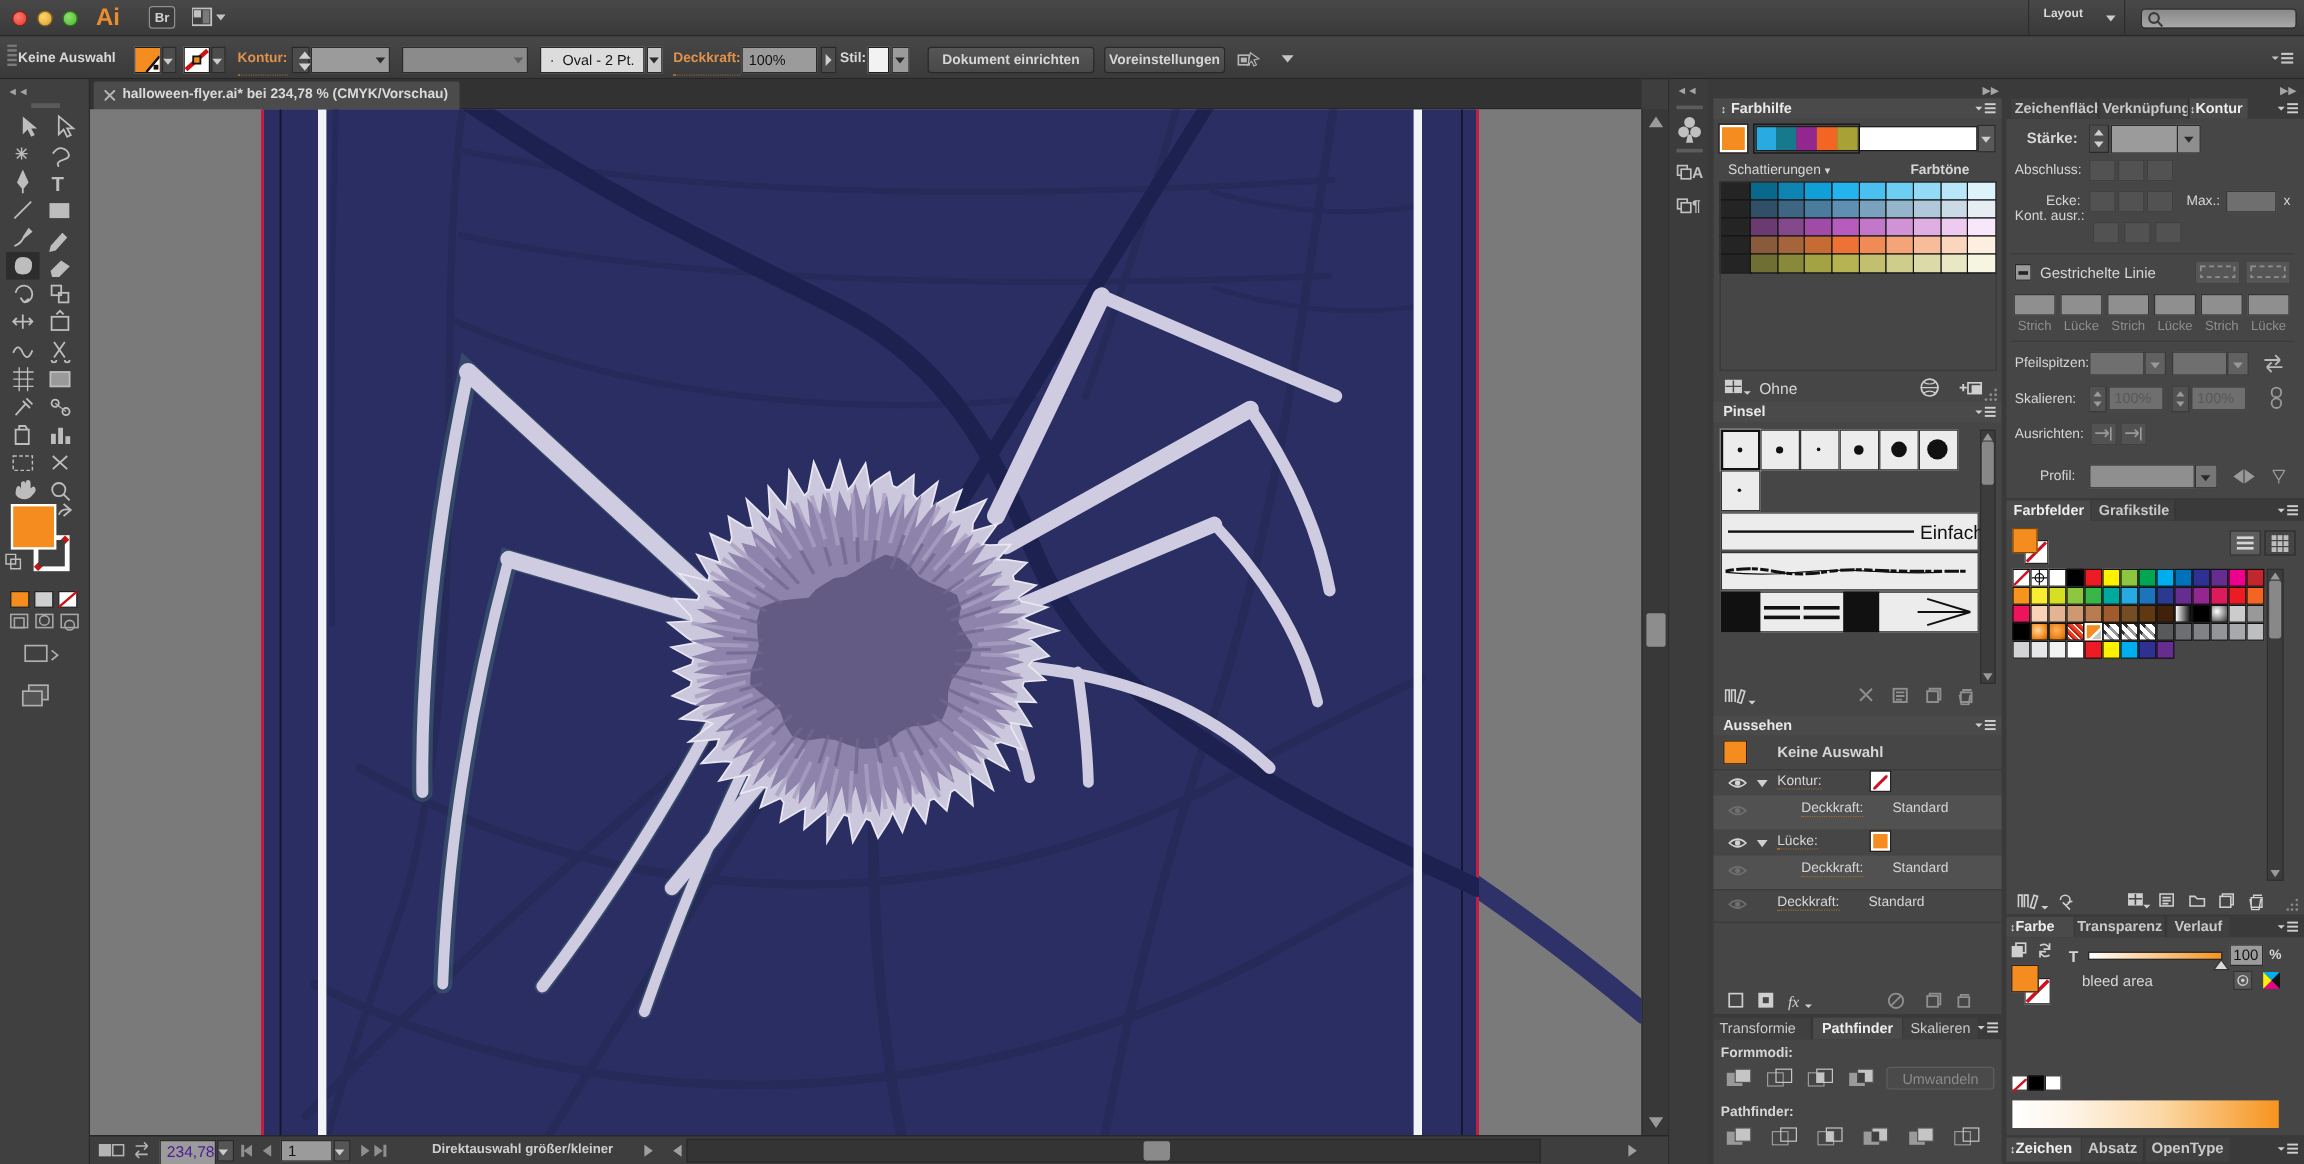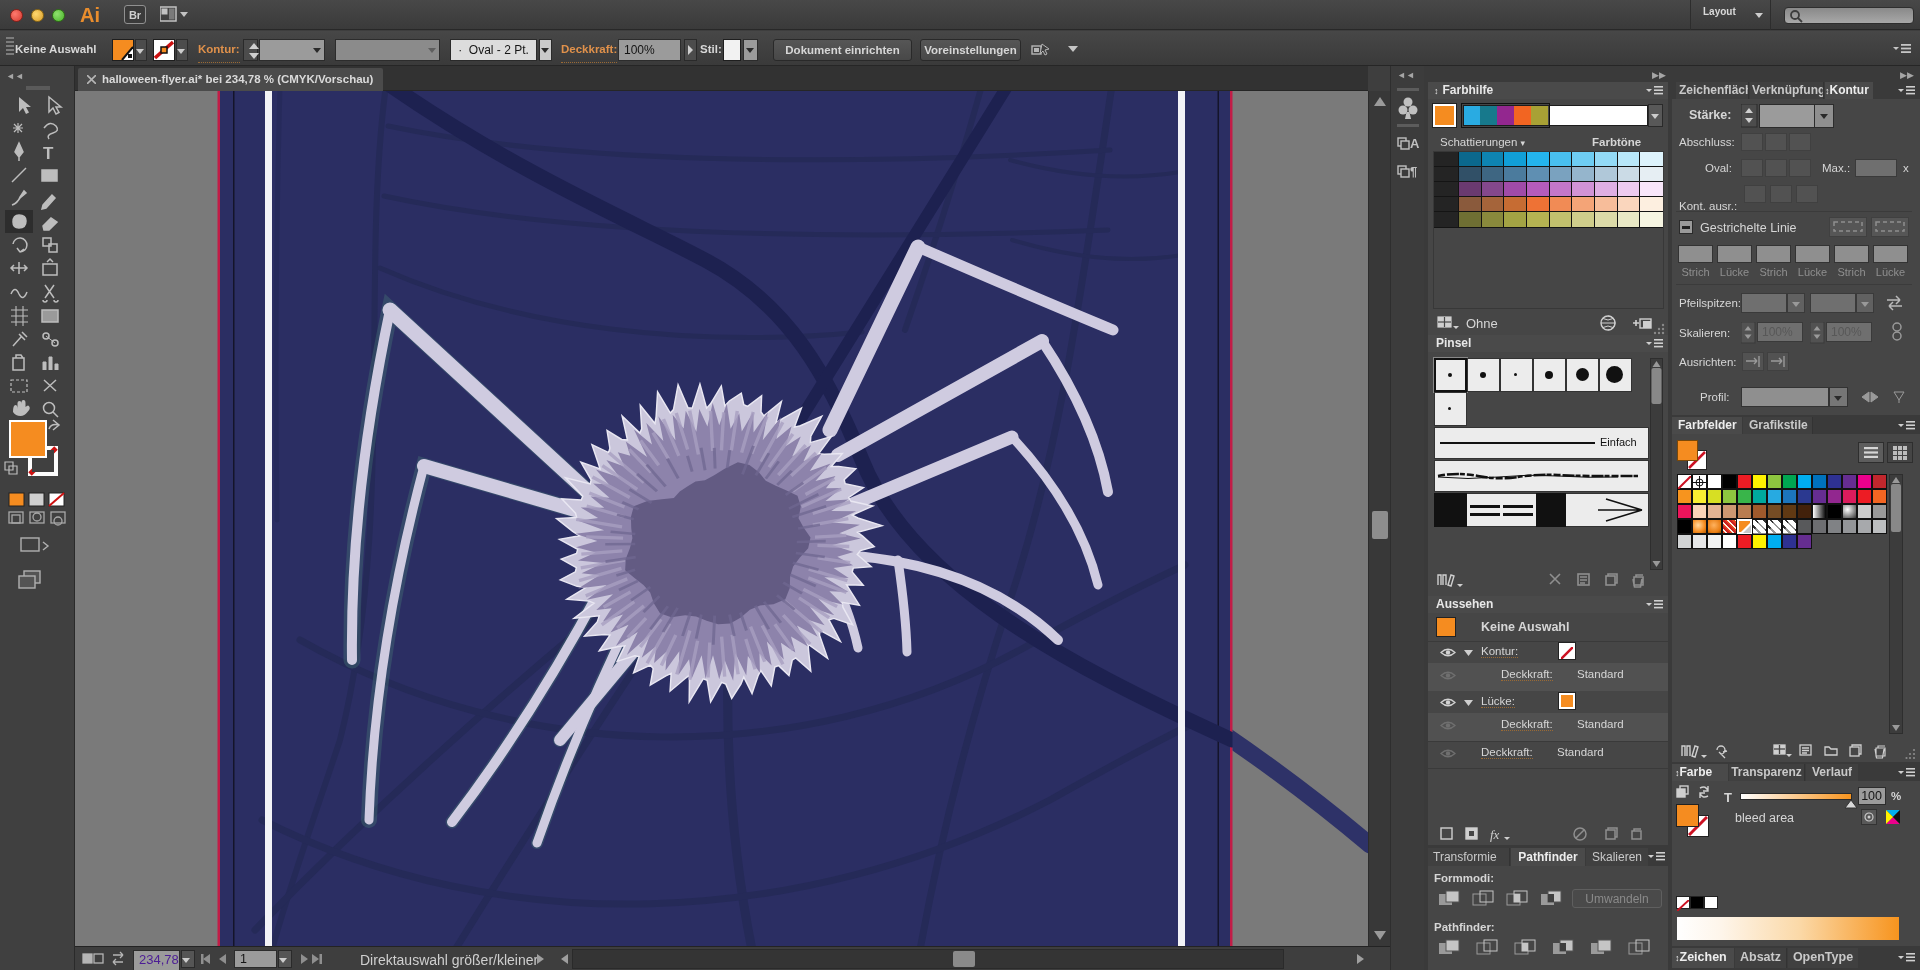--- a/index.html
+++ b/index.html
@@ -329,21 +329,21 @@
   <div class="abs" style="left:203px;top:3px;width:14px;height:18px;background:#555;border:1px solid #2a2a2a">
       <div class="ddarw" style="top:7px;right:4px;border-top-color:#ccc"></div>
     </div>
   <svg class="abs" style="left:225px;top:6px" width="56" height="12">
       <g fill="#8f8f8f">
         <path d="M1,1 v10 l7,-5z"></path>
         <path d="M12,1 v10 l7,-5z"></path>
         <rect x="19.5" y="1" width="2.5" height="10"></rect>
       </g>
     </svg>
-  <div class="abs" style="left:285px;top:5px;font-size:14px;font-weight:normal;color:#cfcfcf">Direktauswahl größer/kleiner</div>
+  <div class="abs" style="left:285px;top:5px;font-size:11px;font-weight:bold;color:#cfcfcf">Direktauswahl größer/kleiner</div>
   <svg class="abs" style="left:461px;top:6px" width="40" height="12">
       <path d="M1,1 v10 l7,-5z" fill="#9f9f9f"></path>
       <path d="M32,1 v10 l-7,-5z" fill="#9f9f9f"></path>
     </svg>
   <div class="abs" style="left:497px;top:2px;width:712px;height:20px;background:#343434;border:1px solid #2a2a2a"></div>
   <div class="abs" style="left:878px;top:4px;width:22px;height:16px;background:#8a8a8a;border-radius:2px"></div>
   <svg class="abs" style="left:1281px;top:6px" width="20" height="12">
       <path d="M1,1 v10 l7,-5z" fill="#9f9f9f"></path>
     </svg>
 </div>
@@ -494,21 +494,21 @@
 <div class="abs" style="left:109px;top:292px;width:33px;height:34px;background:#ececec;border:1px solid #333;"></div>
 <div class="abs" style="left:121px;top:305px;width:8px;height:8px;border-radius:50%;background:#111"></div>
 <div class="abs" style="left:142px;top:292px;width:33px;height:34px;background:#ececec;border:1px solid #333;"></div>
 <div class="abs" style="left:151.5px;top:302px;width:13px;height:13px;border-radius:50%;background:#111"></div>
 <div class="abs" style="left:175px;top:292px;width:33px;height:34px;background:#ececec;border:1px solid #333;"></div>
 <div class="abs" style="left:182px;top:300px;width:17px;height:17px;border-radius:50%;background:#111"></div>
 <div class="abs" style="left:10px;top:326px;width:33px;height:34px;background:#ececec;border:1px solid #333"></div>
 <div class="abs" style="left:24px;top:341px;width:3px;height:3px;border-radius:50%;background:#111"></div>
 <div class="abs" style="left:10px;top:361px;width:215px;height:32px;background:#ececec;border:1px solid #333"></div>
 <div class="abs" style="left:16px;top:376px;width:155px;height:2px;background:#111"></div>
-<div class="abs" style="left:176px;top:370px;font-size:11px;color:#111">Einfach</div>
+<div class="abs" style="left:176px;top:370px;font-size:16px;color:#111">Einfach</div>
 <div class="abs" style="left:10px;top:394px;width:215px;height:32px;background:#ececec;border:1px solid #333"></div>
 <svg class="abs" style="left:12px;top:404px" width="212" height="12">
       <path d="M2,6 q20,-4 40,0 t40,1 t40,-2 t40,1 t40,0" stroke="#111" stroke-width="2.5" fill="none" stroke-dasharray="7,2,12,1,5,2"></path>
       <path d="M2,7 q30,3 60,0 t60,-1 t60,1" stroke="#111" stroke-width="1" fill="none"></path>
     </svg>
 <div class="abs" style="left:10px;top:427px;width:215px;height:34px;background:#ececec;border:1px solid #333"></div>
 <div class="abs" style="left:10px;top:427px;width:33px;height:34px;background:#111"></div>
 <div class="abs" style="left:46px;top:439px;width:30px;height:3px;background:#111"></div>
 <div class="abs" style="left:46px;top:447px;width:30px;height:3px;background:#111"></div>
 <div class="abs" style="left:79px;top:439px;width:30px;height:3px;background:#111"></div>
@@ -698,28 +698,28 @@
       <path d="M8,19 l-4,-5 h8z" fill="#cfcfcf"></path>
     </svg>
 <div class="abs gfield" style="left:335px;top:38px;width:75px;height:24px"></div>
 <div class="abs" style="left:390px;top:38px;width:20px;height:24px;background:#8f8f8f;border:1px solid #2c2c2c">
       <div class="ddarw" style="top:9px;right:5px"></div>
     </div>
 <div class="abs lbl dim" style="left:255px;top:70px">Abschluss:</div>
 <div class="abs" style="left:317px;top:67px;width:22px;height:18px;background:#525252;border:1px solid #404040"></div>
 <div class="abs" style="left:341px;top:67px;width:22px;height:18px;background:#525252;border:1px solid #404040"></div>
 <div class="abs" style="left:365px;top:67px;width:22px;height:18px;background:#525252;border:1px solid #404040"></div>
-<div class="abs lbl dim" style="left:281px;top:96px">Oval:</div>
+<div class="abs lbl dim" style="left:281px;top:96px">Ecke:</div>
 <div class="abs" style="left:317px;top:93px;width:22px;height:18px;background:#525252;border:1px solid #404040"></div>
 <div class="abs" style="left:341px;top:93px;width:22px;height:18px;background:#525252;border:1px solid #404040"></div>
 <div class="abs" style="left:365px;top:93px;width:22px;height:18px;background:#525252;border:1px solid #404040"></div>
 <div class="abs lbl dim" style="left:398px;top:96px">Max.:</div>
 <div class="abs" style="left:431px;top:93px;width:42px;height:18px;background:#6f6f6f;border:1px solid #3a3a3a"></div>
 <div class="abs lbl dim" style="left:479px;top:96px">x</div>
-<div class="abs lbl dim" style="left:255px;top:134px">Kont. ausr.:</div>
+<div class="abs lbl dim" style="left:255px;top:108px">Kont. ausr.:</div>
 <div class="abs" style="left:320px;top:119px;width:22px;height:18px;background:#525252;border:1px solid #404040"></div>
 <div class="abs" style="left:346px;top:119px;width:22px;height:18px;background:#525252;border:1px solid #404040"></div>
 <div class="abs" style="left:372px;top:119px;width:22px;height:18px;background:#525252;border:1px solid #404040"></div>
 <div class="abs" style="left:252px;top:145px;width:236px;height:1px;background:#3b3b3b"></div>
 <div class="abs" style="left:255px;top:154px;width:14px;height:14px;background:#9a9a9a;border:1px solid #2a2a2a">
       <div style="position:absolute;left:2px;top:5px;width:8px;height:3px;background:#222"></div>
     </div>
 <div class="abs lbl" style="left:276px;top:155px;font-weight:normal;font-size:12.5px">Gestrichelte Linie</div>
 <div class="abs" style="left:405px;top:151px;width:38px;height:20px;background:#565656;border:1px solid #404040"><svg width="36" height="18">
         <rect x="4" y="4" width="28" height="9" fill="none" stroke="#8f8f8f" stroke-dasharray="4,3" stroke-width="1.5"></rect>

